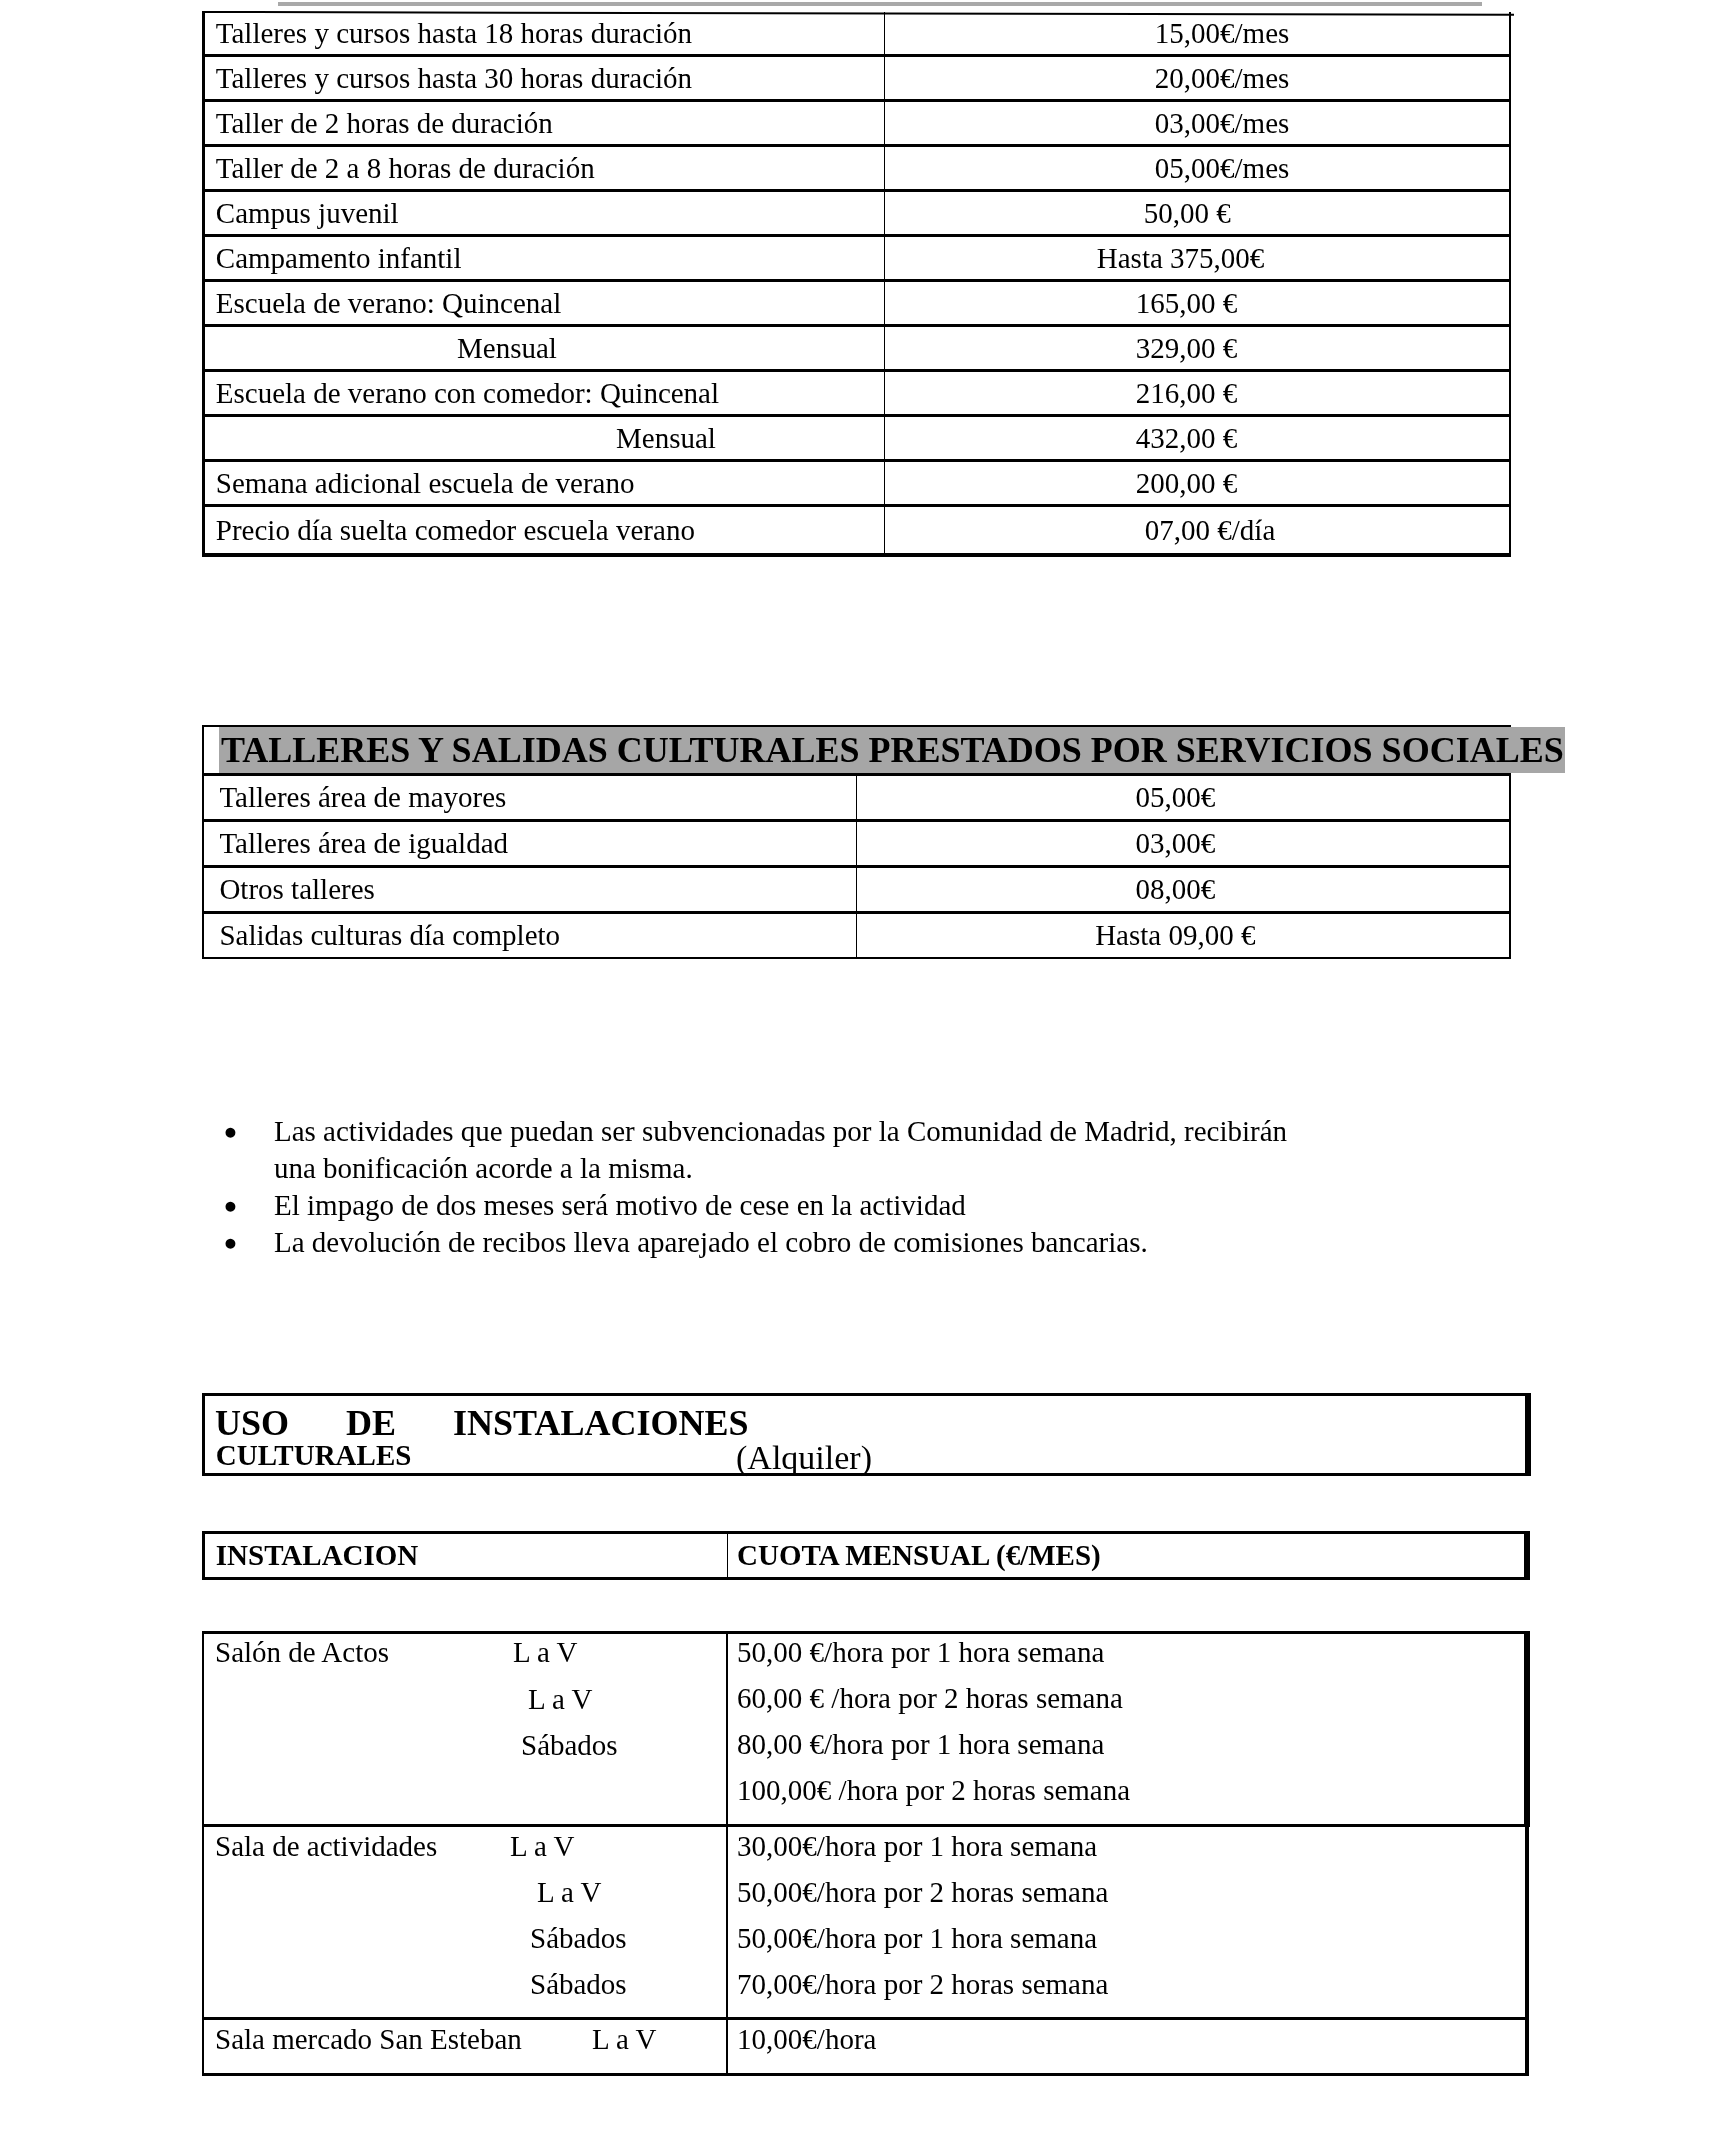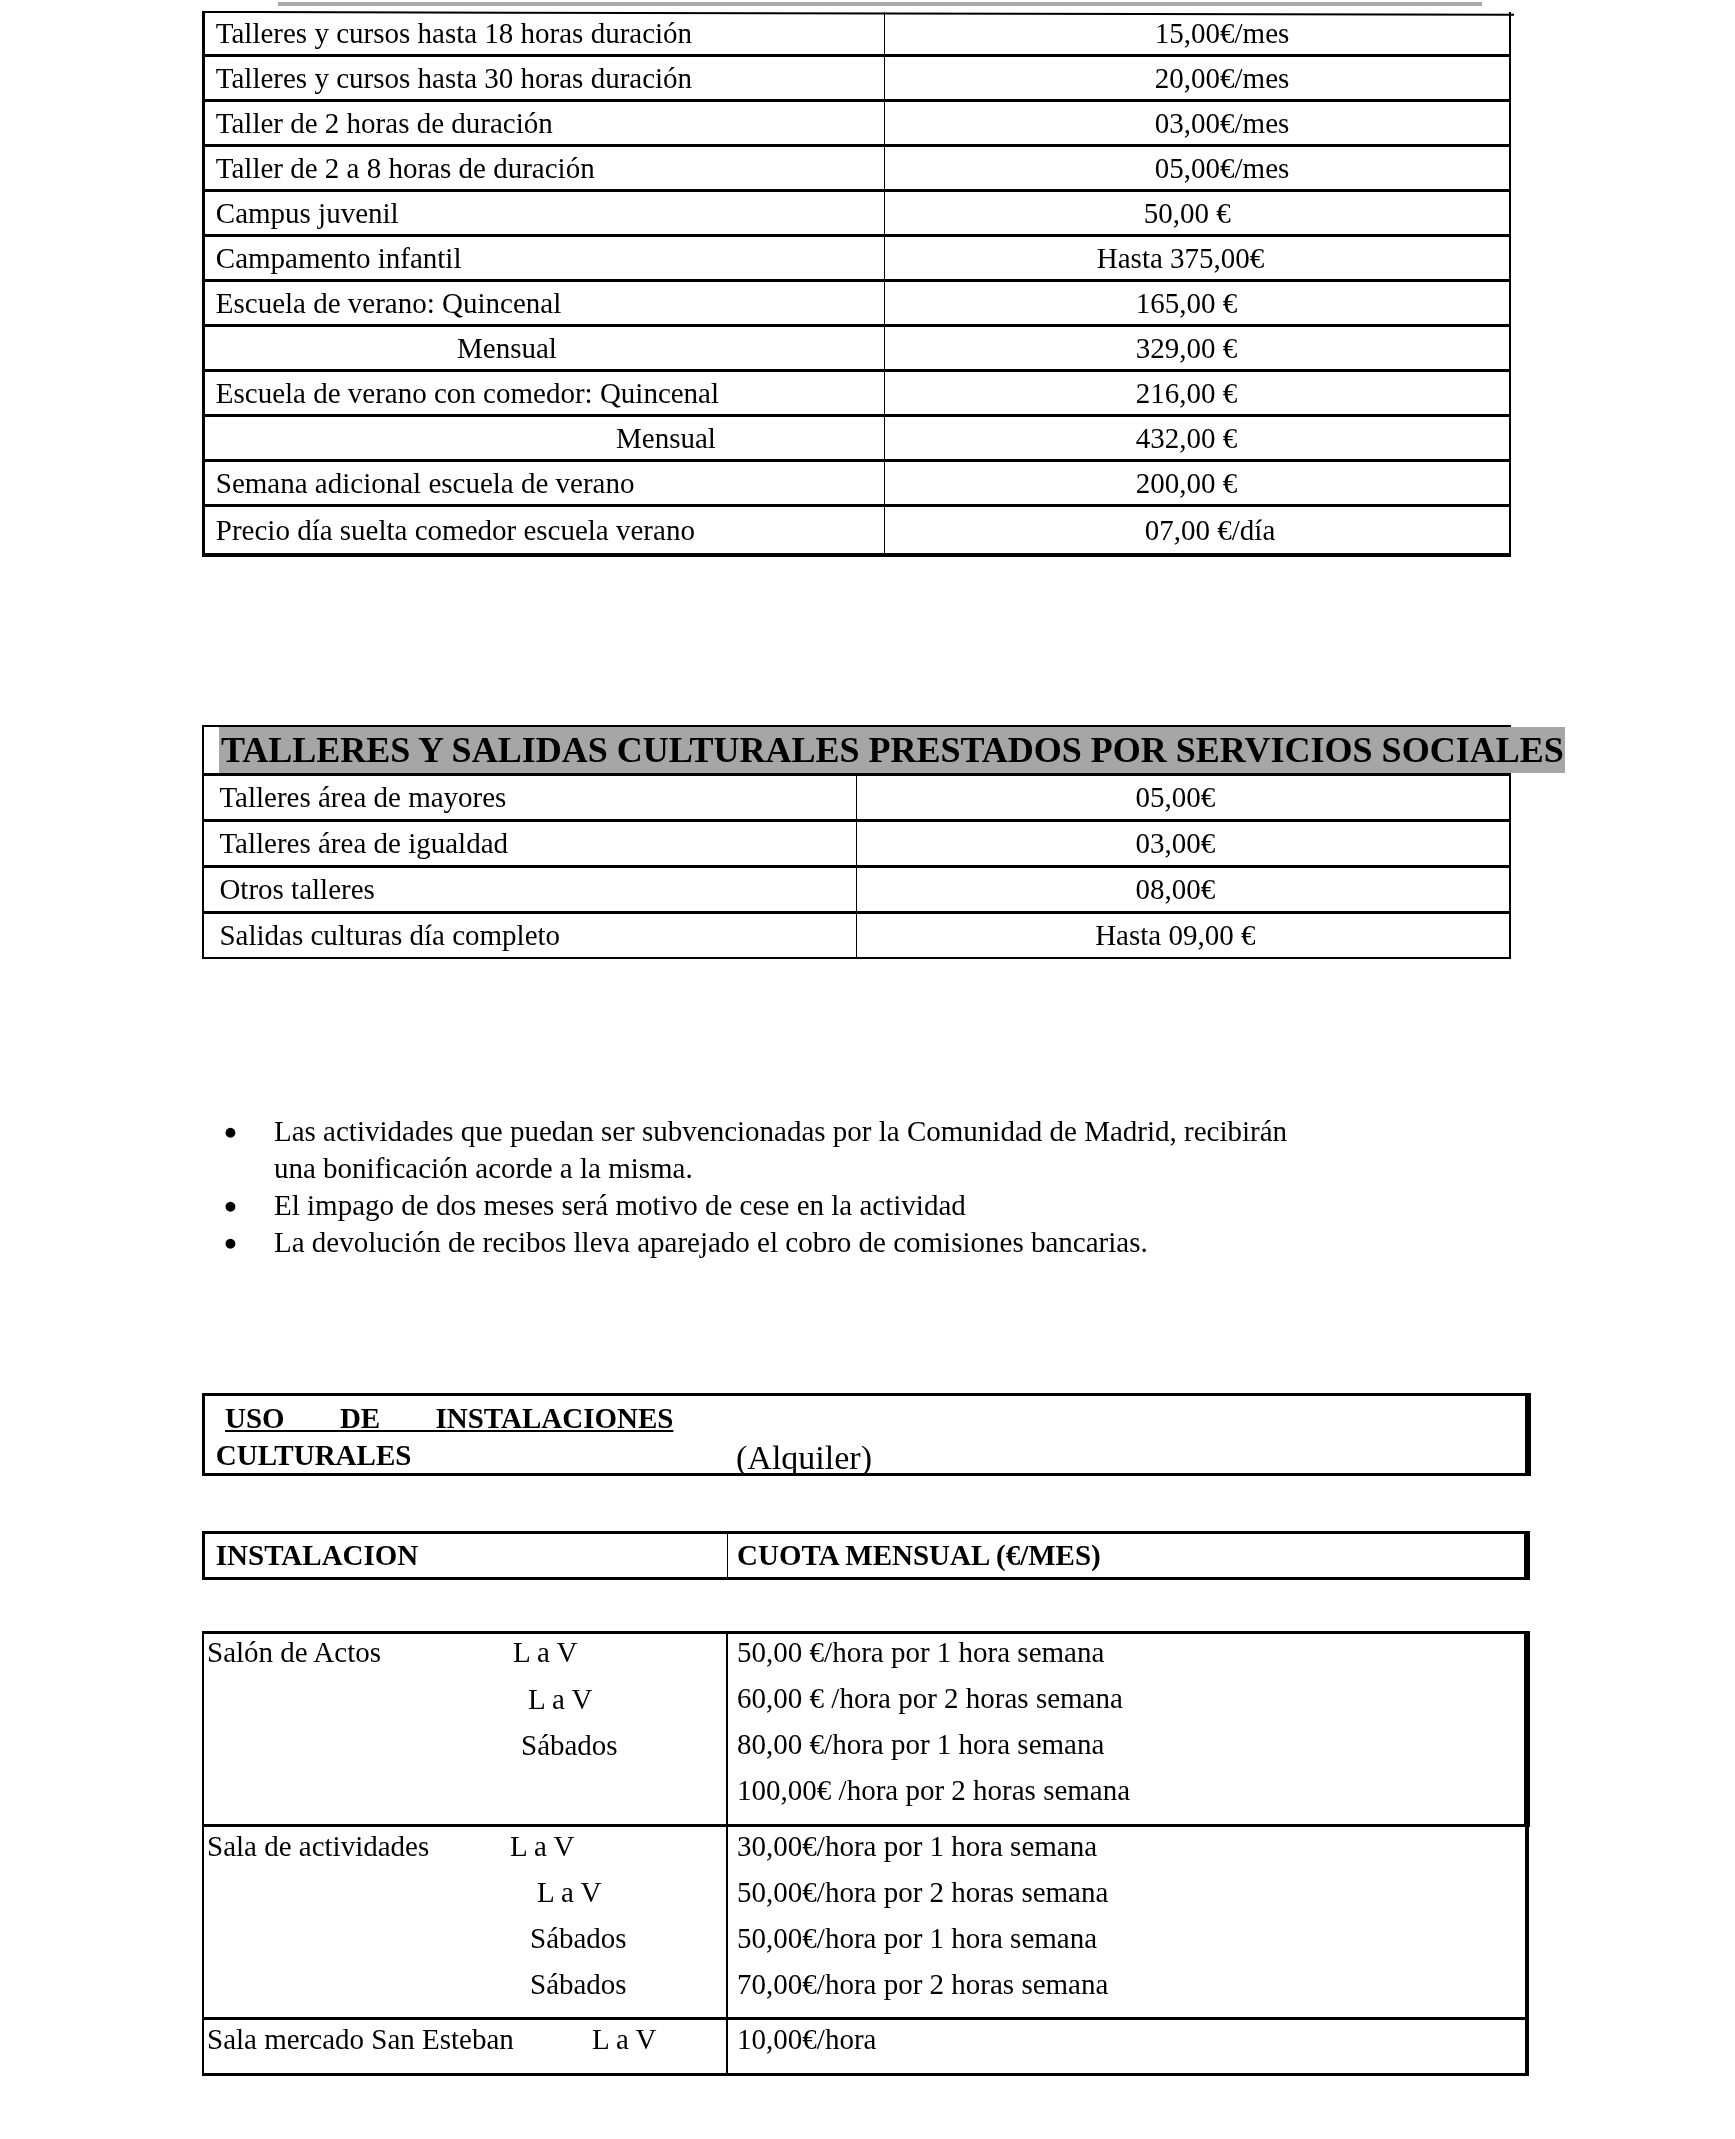--- a/index.html
+++ b/index.html
@@ -25,38 +25,38 @@
   #t2 td.c1 { width:641px; border-right:1.5px solid #000; padding-left:15.4px; }
   #t2 td.c2 { text-align:center; padding-right:15.4px; }
 
   
   #notes { position:absolute; left:208px; top:1113px; width:1312px; margin:0; padding:0; list-style:none; }
   #notes li { position:relative; padding-left:66px; font-size:29px; line-height:37px; }
   #notes li .dot { position:absolute; left:15.4px; top:0; font-size:23px; }
 
   
   #uso { position:absolute; left:202px; top:1393px; width:1320px; height:77px; border:3.9px solid #000; border-right-width:6.2px; }
-  #uso .l1 { position:absolute; left:20px; top:6.2px; font-size:29px; font-weight:bold; word-spacing:48px;text-decoration:underline; }
+  #uso .l1 { position:absolute; left:10px; top:6.2px; font-size:36px; font-weight:bold; word-spacing:48px; }
   #uso .l2 { position:absolute; left:10.8px; top:43px; font-size:29px; font-weight:bold; }
   #uso .l2b { position:absolute; left:531px; top:43px; font-size:34px; }
 
   
   #hdr3 { left:202px; top:1531px; width:1328px; border:3.9px solid #000; border-right-width:6.2px; }
   #hdr3 td { height:43px; font-weight:bold; font-size:29px; }
   #hdr3 td.c1 { width:511px; border-right:1.5px solid #000; padding-left:10.8px; }
   #hdr3 td.c2 { padding-left:9.3px; }
 
   
   #t3 { left:202px; top:1631px; width:1328px; border-left:2.3px solid #000; border-bottom:3.9px solid #000; }
   #t3 td { vertical-align:top; border-top:3.9px solid #000; padding-top:6.2px; }
   #t3 td.c1 { width:511px; border-right:2.3px solid #000; padding-left:10.8px; position:relative; }
   #t3 td.c2 { padding-left:9.3px; border-right:6.2px solid #000; }
   #t3 tr.r3 td.c2, #t3 tr.r2 td.c2 { border-right:4.6px solid #000; }
   #t3 .line { height:46px; line-height:46px; font-size:29px; margin-top:-10.8px; margin-bottom:10.8px; }
-  #t3 .name { position:absolute; left:3px; top:-4.6px; line-height:46px; }
+  #t3 .name { position:absolute; left:11px; top:-4.6px; line-height:46px; }
   #t3 .days { position:absolute; line-height:46px; }
 </style>
 </head>
 <body>
 
 <div class="topline"></div>
 <div class="topedge"></div>
 
 <table id="t1">
   <tbody>

